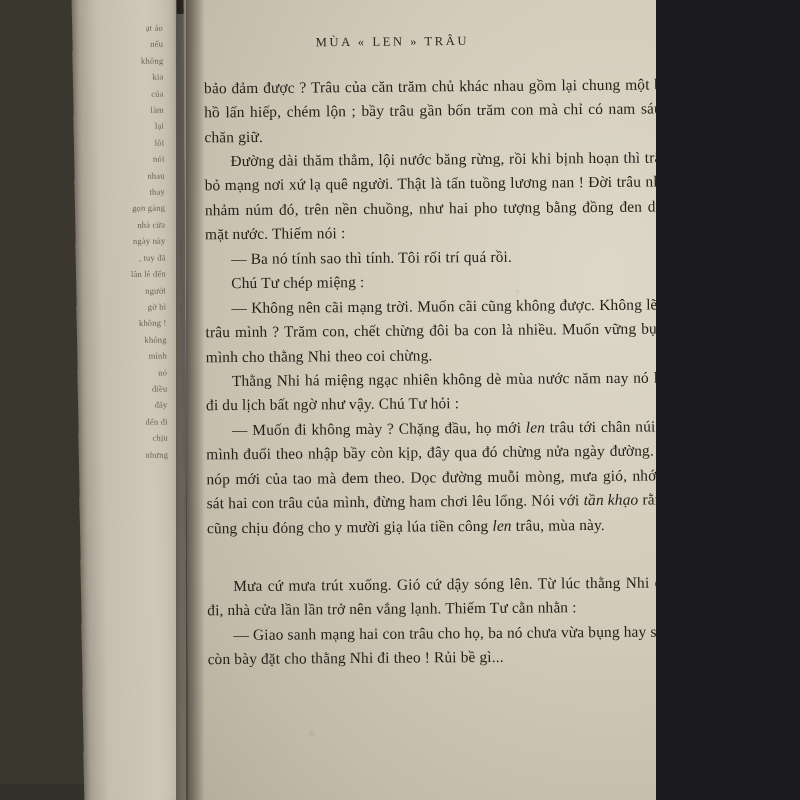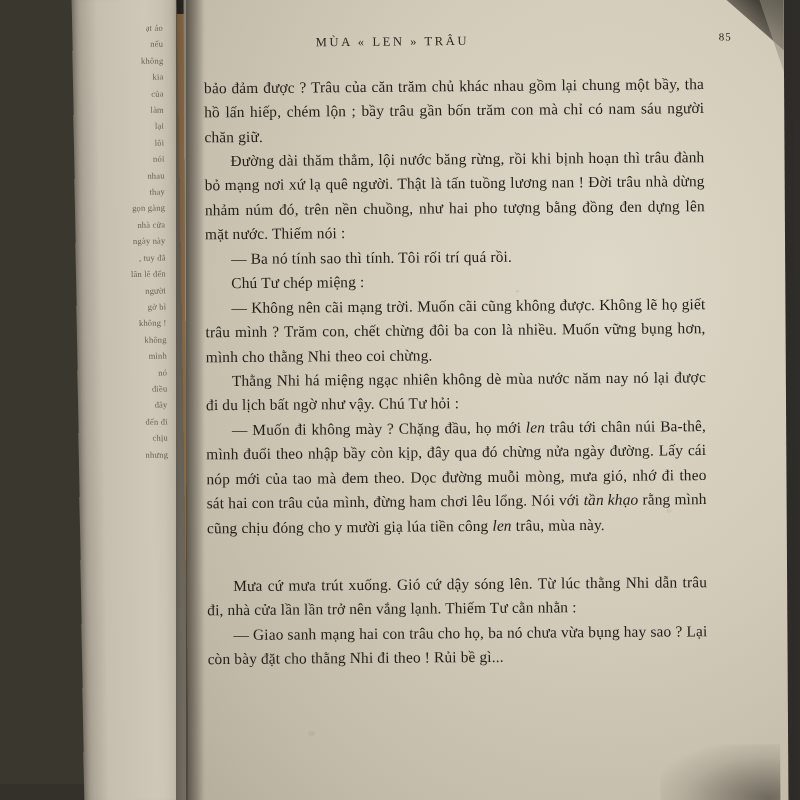--- a/index.html
+++ b/index.html
@@ -9,23 +9,23 @@
   body {
     width: 800px;
     height: 800px;
     overflow: hidden;
     background: #1c1c20;
     font-family: "Liberation Serif", serif;
   }
 
   #page {
     position: relative;
-    width: 800px;
+    width: 656px;
     height: 800px;
-    background: #fdba74;
+    background: #a3a3a3;
     overflow: hidden;
   }
 
   
   .bg-dark-left {
     position: absolute;
     left: 0; top: 0;
     width: 92px; height: 800px;
     background: #3a372f;
   }

